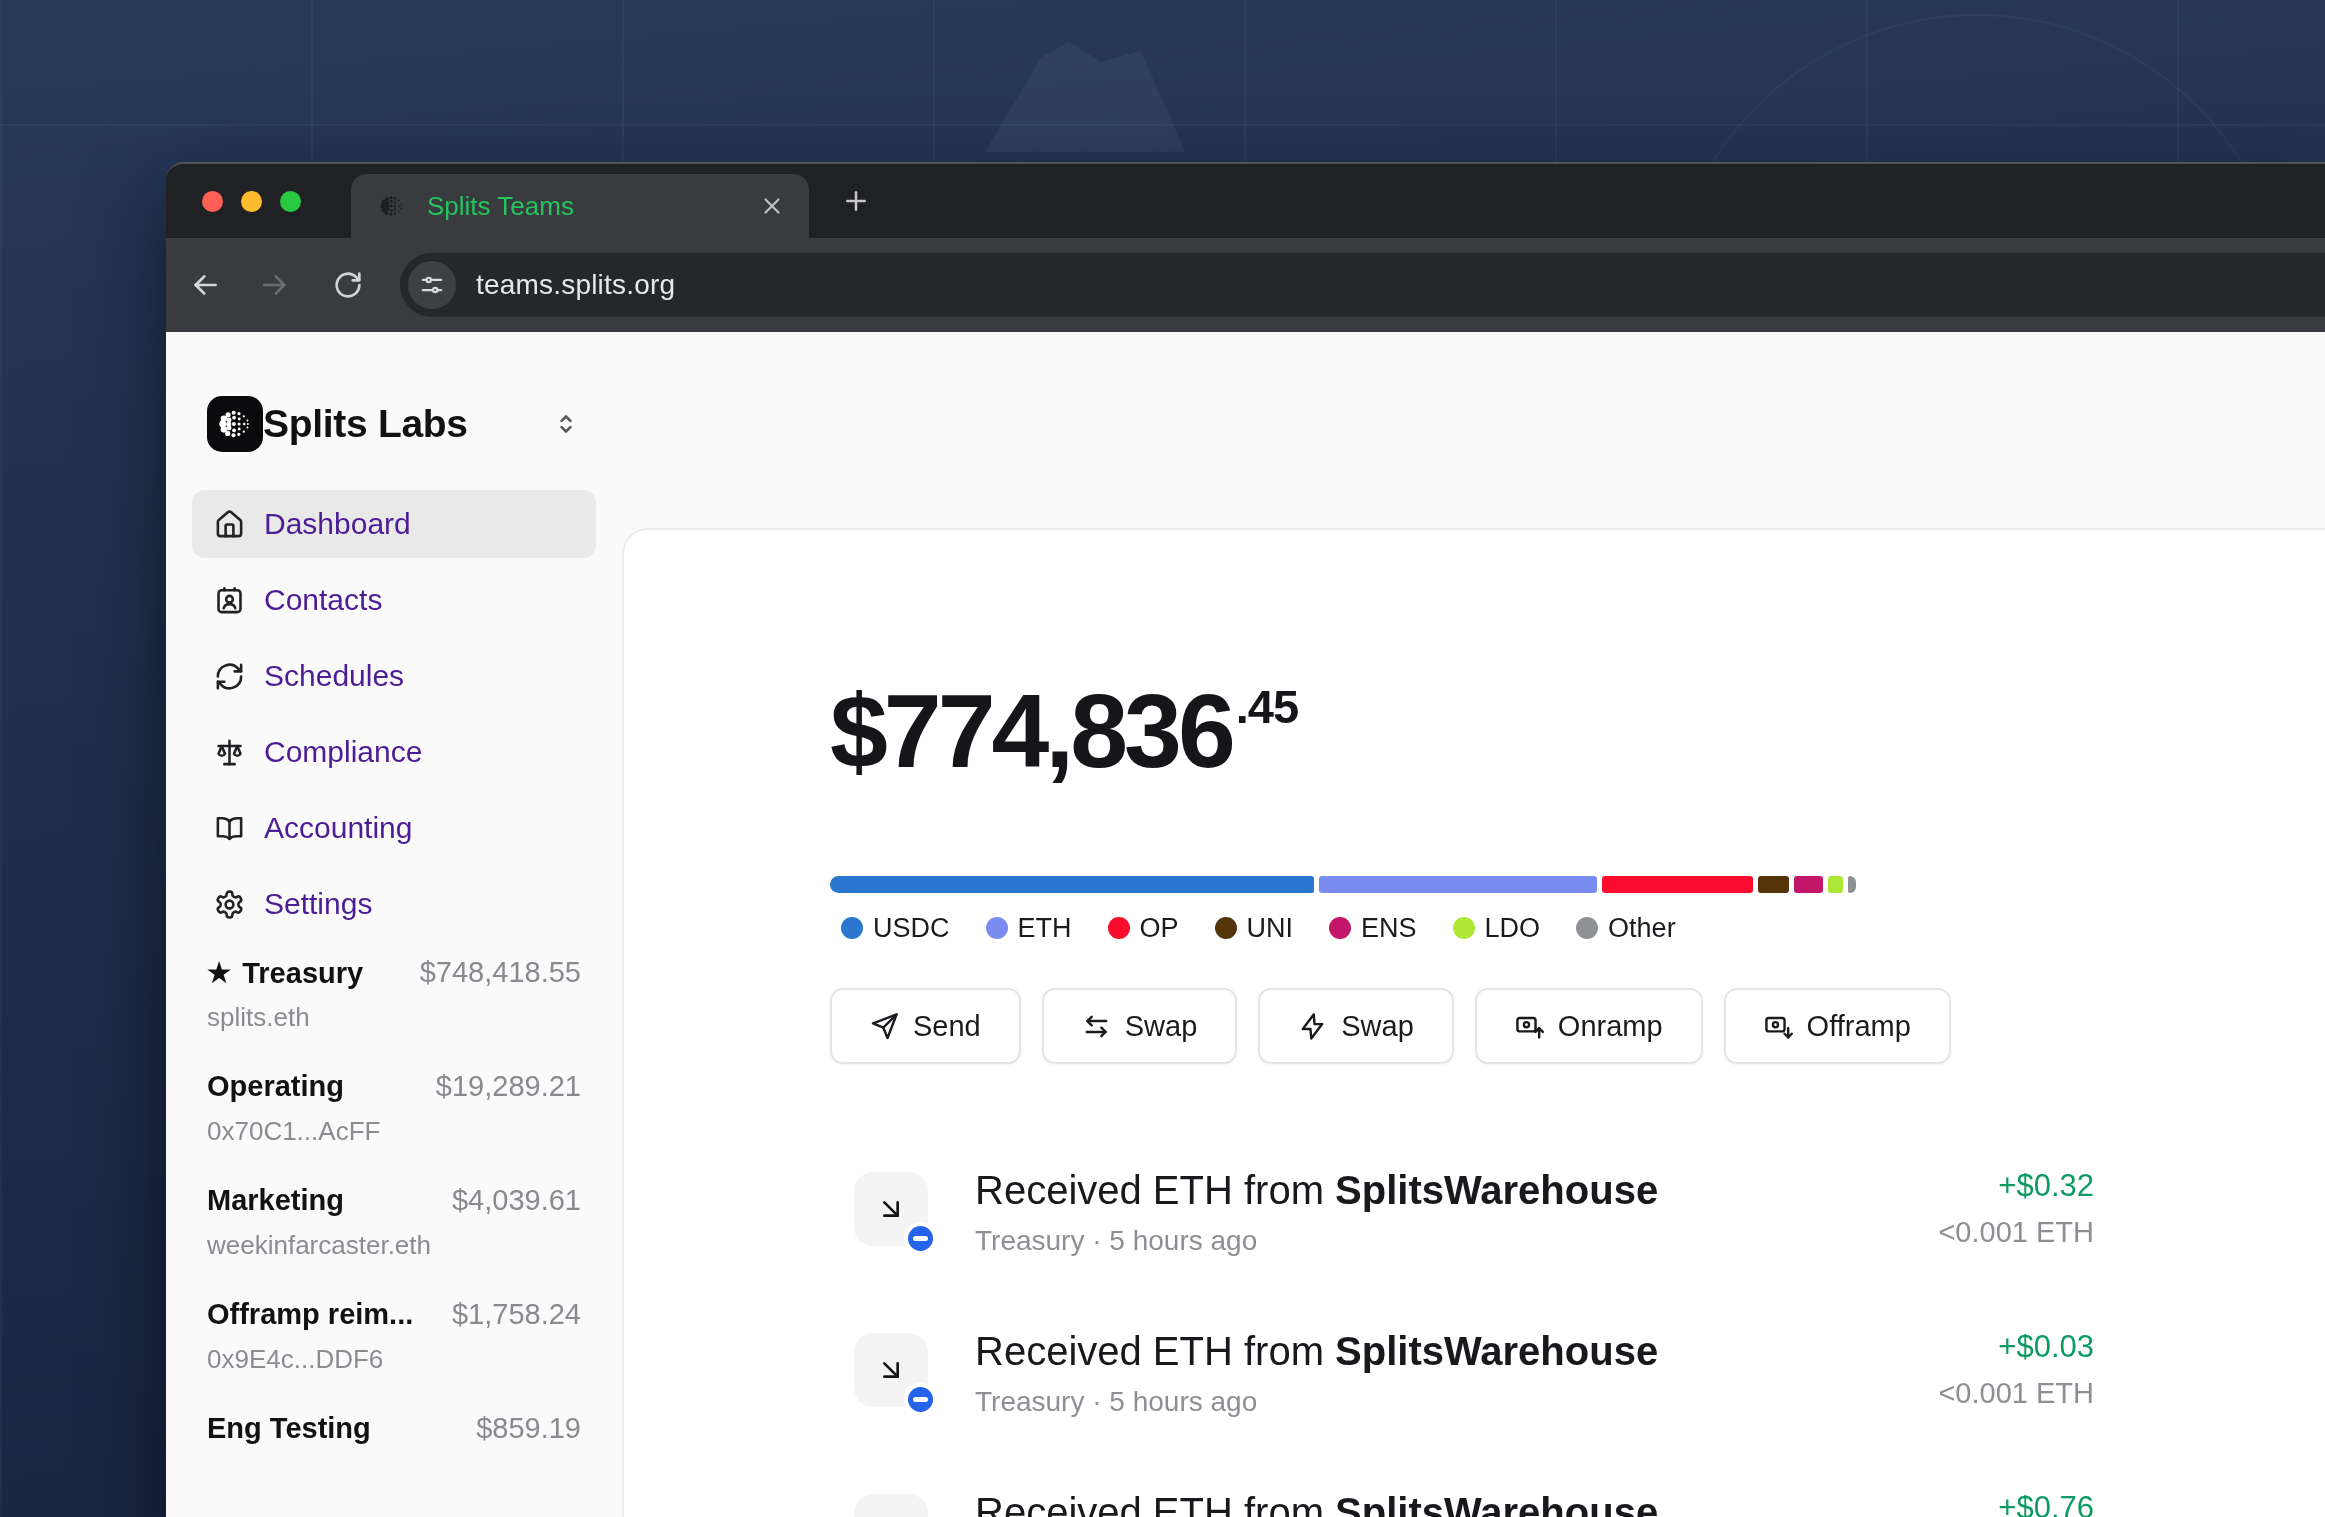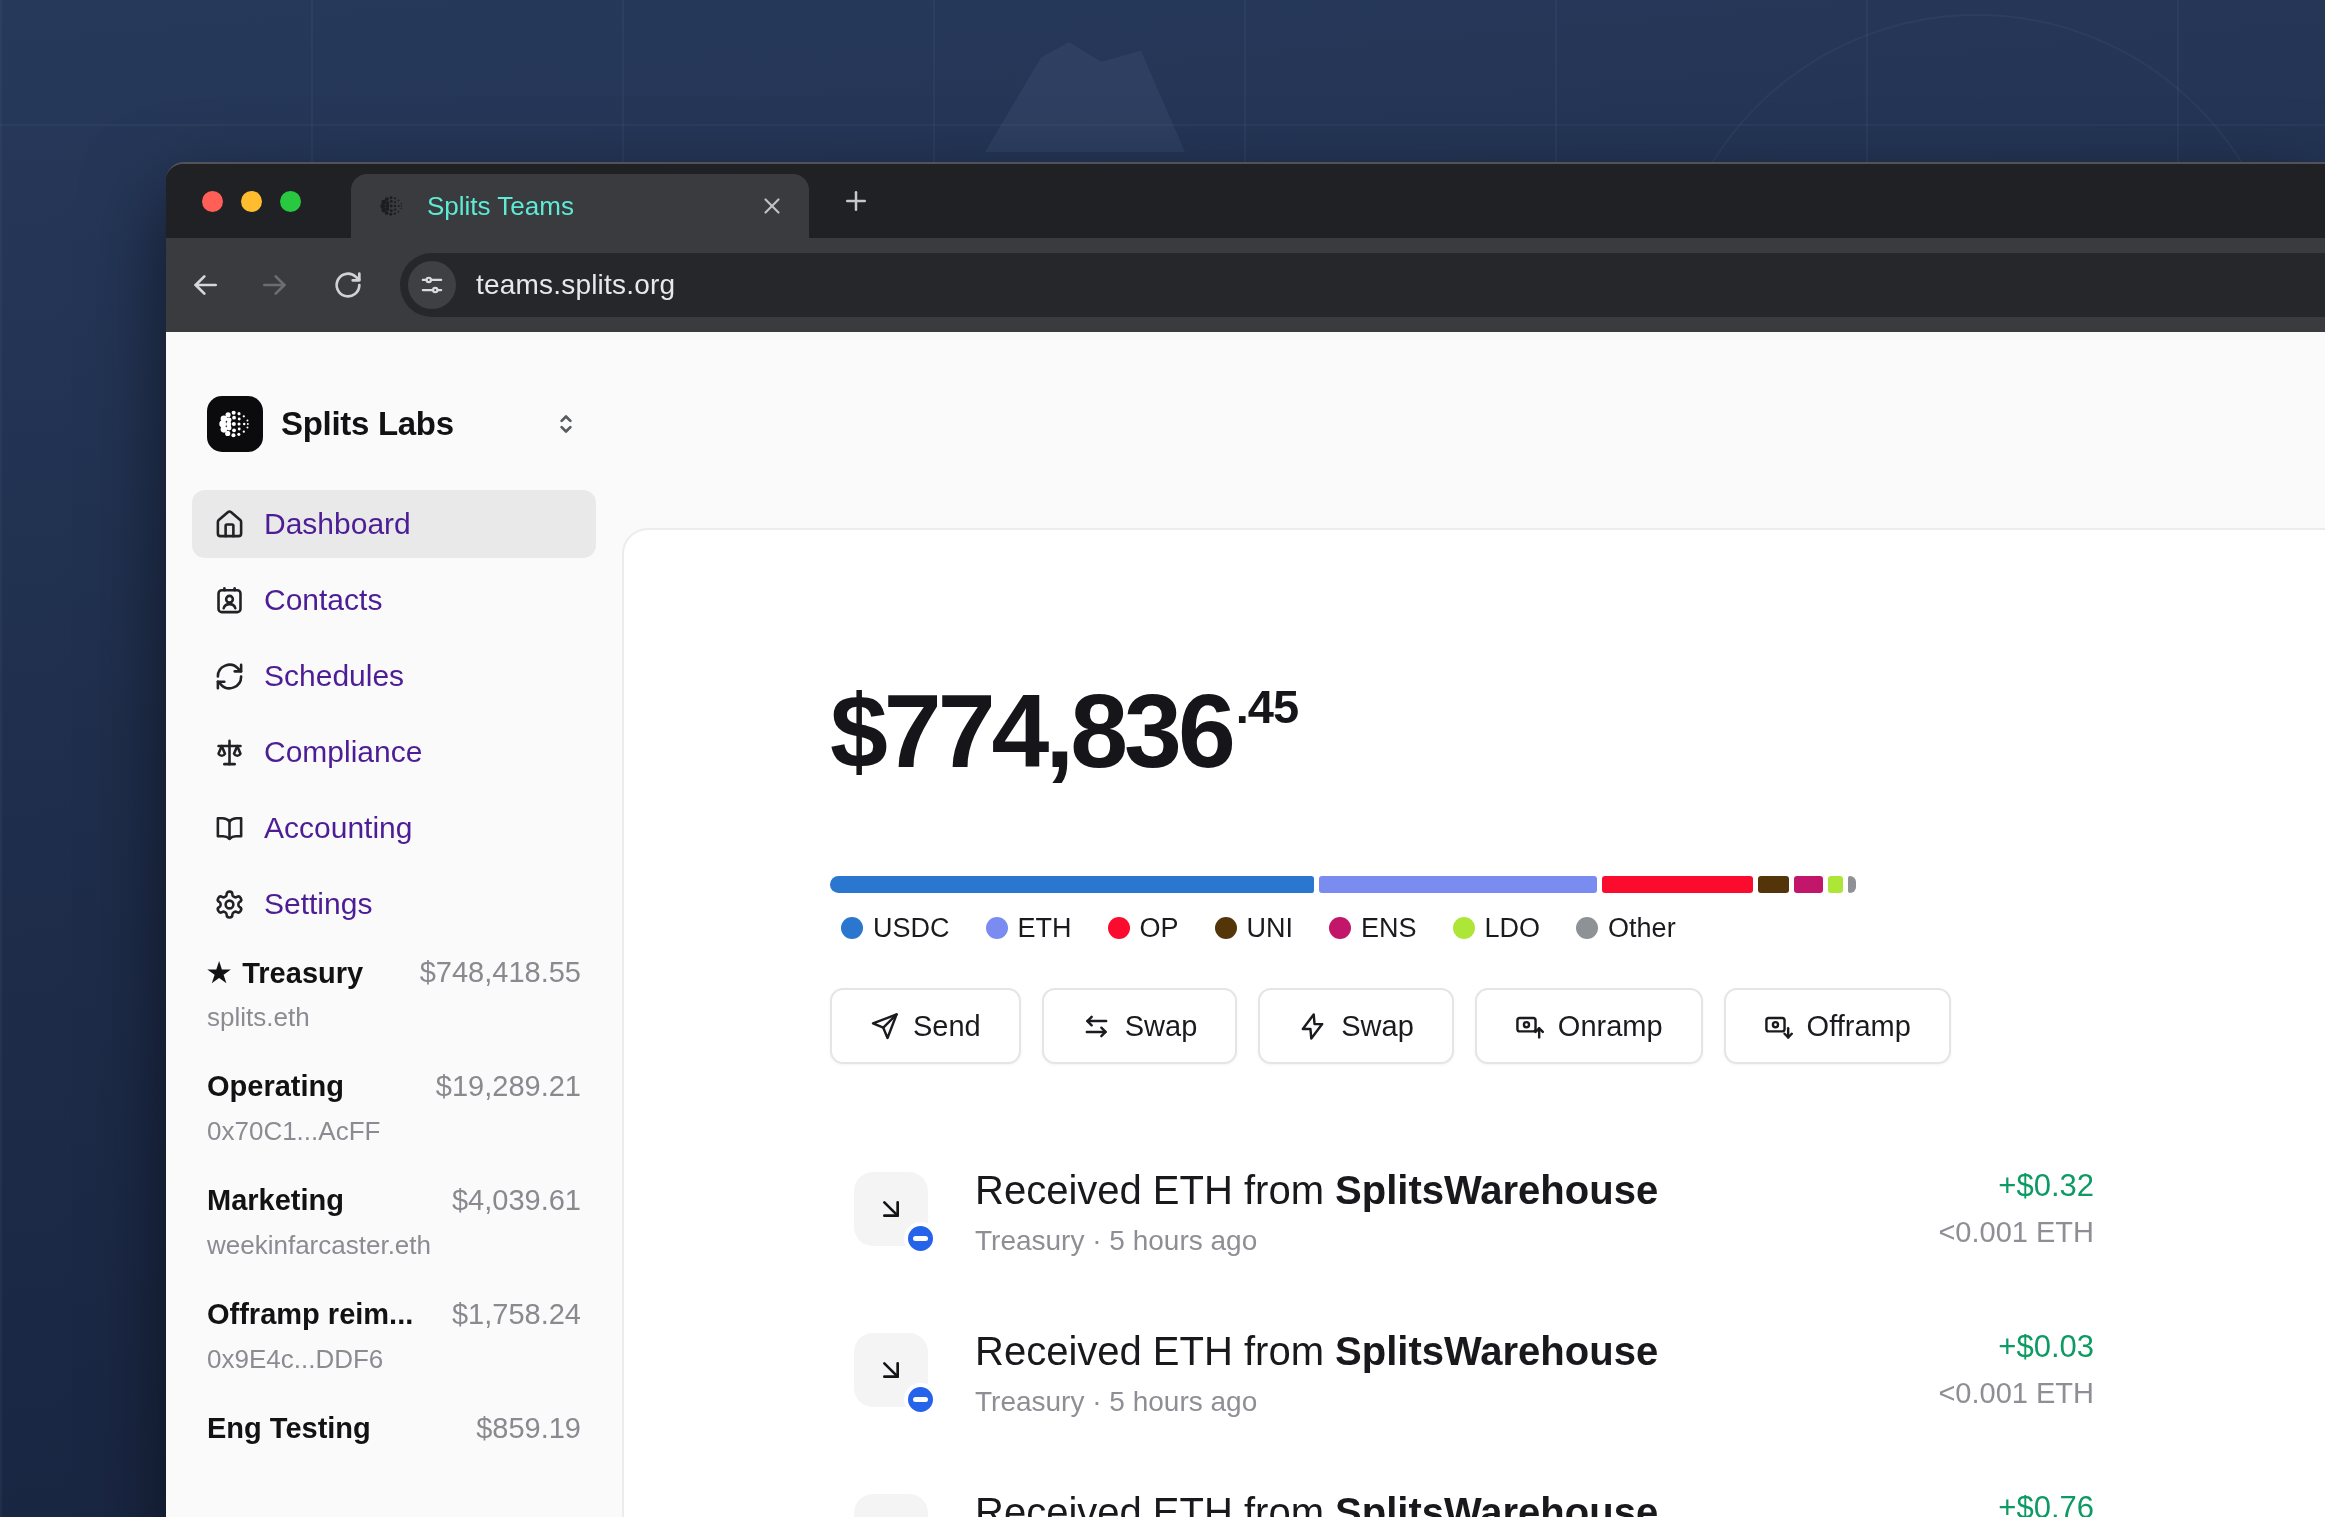--- a/index.html
+++ b/index.html
@@ -17,21 +17,21 @@
   
   .window{position:absolute;left:166px;top:162px;right:0;bottom:-20px;
     border-radius:18px 0 0 0;overflow:hidden;background:#202124;
     border-top:2px solid #515356;box-shadow:0 30px 80px rgba(0,0,0,0.55);}
   .tabstrip{position:relative;height:74px;background:#202124;}
   .lights{position:absolute;left:36px;top:0;height:74px;display:flex;align-items:center;gap:18px;}
   .light{width:21px;height:21px;border-radius:50%;}
   .tab{position:absolute;left:185px;top:10px;width:458px;height:64px;background:#3a3b3e;
     border-radius:16px 16px 0 0;display:flex;align-items:center;padding:0 24px;box-sizing:border-box;}
   .favicon{width:34px;height:34px;flex:none;}
-  .tab-title{font-size:26px;color:#5eead4;margin-left:18px;flex:1;white-space:nowrap;}
+  .tab-title{font-size:26px;color:#22c55e;margin-left:18px;flex:1;white-space:nowrap;}
   .tab-close{display:flex;}
   .tab-close svg{width:26px;height:26px;color:#bfc1c4;}
   .newtab{position:absolute;left:668px;top:15px;width:44px;height:44px;display:flex;
     align-items:center;justify-content:center;color:#c6c8cb;}
   .newtab svg{width:30px;height:30px;}
 
   .toolbar{position:relative;height:94px;background:#3a3b3e;}
   .navbtn{position:absolute;top:50%;transform:translateY(-50%);width:44px;height:44px;
     display:flex;align-items:center;justify-content:center;}
   .navbtn svg{width:32px;height:32px;}
@@ -45,21 +45,21 @@
   .siteinfo svg{width:26px;height:26px;}
   .url-text{font-size:28px;color:#e6e8eb;margin-left:20px;letter-spacing:0.2px;white-space:nowrap;}
 
   
   .app{position:absolute;top:168px;left:0;right:0;bottom:0;background:#fafafa;}
   .sidebar{position:absolute;left:0;top:0;bottom:0;width:456px;padding:0 26px;box-sizing:border-box;}
   .workspace{margin-top:64px;padding:0 15px;display:flex;align-items:center;height:56px;}
   .ws-logo{width:56px;height:56px;border-radius:15px;background:#0b0b0d;display:flex;
     align-items:center;justify-content:center;flex:none;}
   .ws-logo svg{width:46px;height:46px;}
-  .ws-name{font-size:33px;font-weight:bold;color:#121214;margin-left:18px;flex:1;letter-spacing:-0.3px;white-space:nowrap;}
+  .ws-name{font-size:39px;font-weight:bold;color:#121214;flex:1;letter-spacing:-0.3px;white-space:nowrap;}
   .ws-chevron{color:#5a5b60;display:flex;}
   .ws-chevron svg{width:30px;height:30px;}
   .nav{margin-top:38px;display:flex;flex-direction:column;gap:8px;}
   .nav-item{height:68px;border-radius:13px;display:flex;align-items:center;padding:0 22px;color:#1c1c20;}
   .nav-item.active{background:#e9e9ea;}
   .nav-item .icn{display:flex;flex:none;}
   .nav-item .icn svg{width:31px;height:31px;color:#222226;}
   .nav-label{font-size:30px;margin-left:19px;color:#4c1d95;white-space:nowrap;}
   .accounts-header{margin-top:44px;padding:0 15px;height:36px;display:flex;align-items:center;justify-content:space-between;}
   .accounts-title{font-size:29px;color:#73737a;}

